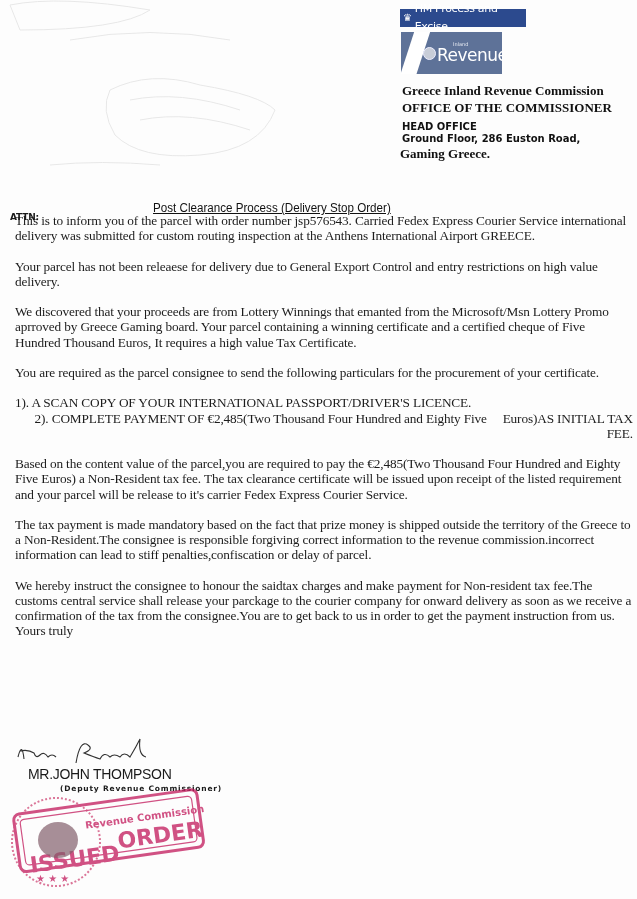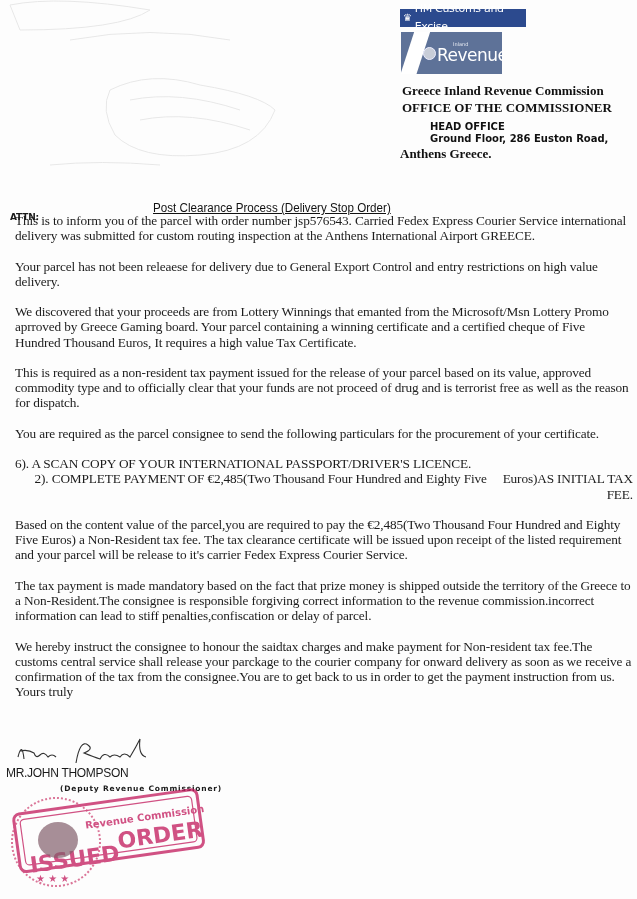--- a/index.html
+++ b/index.html
@@ -41,21 +41,21 @@
     font-size:17px; color:#fff; letter-spacing:-0.5px;
   }
   .org1, .org2 {
     position:absolute; left:402px; font-weight:bold; font-size:12px; white-space:nowrap;
     font-family:"Liberation Serif", serif; color:#111;
   }
   .org1 { top:83px; font-size:13px; }
   .org2 { top:100px; font-size:13px; }
   .addr {
     position:absolute; left:402px; font-family:"DejaVu Sans", sans-serif; font-weight:bold;
-    font-size:10px; white-space:nowrap; color:#111;margin-left:28px;
+    font-size:10px; white-space:nowrap; color:#111;
   }
   .addr.l1 { top:121px; }
   .addr.l2 { top:133px; }
   .city {
     position:absolute; left:400px; top:146px; font-family:"Liberation Serif", serif;
     font-weight:bold; font-size:13px; color:#111;
   }
   .attn {
     position:absolute; left:10px; top:176px; font-family:"DejaVu Sans", sans-serif;
     font-weight:bold; font-size:9px; letter-spacing:-0.2px;margin-top:36px;
@@ -69,22 +69,22 @@
     position:absolute; left:15px; top:213px; width:618px;
     font-family:"Liberation Serif", serif; font-size:13.3px; line-height:15.2px;
     letter-spacing:-0.15px; color:#1c1c1c;
   }
   .body p { margin:0 0 15.2px 0; }
   .body p.tight { margin:0; }
   .sig {
     position:absolute; left:14px; top:735px; width:150px; height:34px;
   }
   .name {
-    position:absolute; left:6px; top:766px; font-family:"Liberation Sans", sans-serif;
-    font-size:12px; letter-spacing:-0.3px;
+    position:absolute; left:28px; top:766px; font-family:"Liberation Sans", sans-serif;
+    font-size:14px; letter-spacing:-0.3px;
   }
   .role {
     position:absolute; left:12px; top:784px; font-family:"DejaVu Sans", sans-serif;
     font-weight:bold; font-size:7.5px; letter-spacing:0.8px;margin-left:48px;
   }
   .stamp { position:absolute; left:6px; top:780px; width:200px; height:115px; }
 </style>
 </head>
 <body>
 
@@ -94,46 +94,45 @@
     <path d="M70 40 Q150 25 230 40"></path>
     <path d="M110 90 Q150 70 200 85 Q260 95 275 110 Q260 150 200 155 Q140 160 115 135 Q100 110 110 90 Z"></path>
     <path d="M130 100 Q180 90 240 110"></path>
     <path d="M140 120 Q190 110 250 130"></path>
     <path d="M50 165 Q100 160 160 165"></path>
   </g>
 </svg>
 
 <div class="logo-hm">
   <span style="font-size:10px;">♛</span>
-  <span>HM Customs and Excise</span>
+  <span>HM Process and Excise</span>
 </div>
 
 <div class="logo-ir">
   <div class="stripe"></div>
   <div class="crest"></div>
   <span class="small">Inland</span>
   <span class="big">Revenue</span>
 </div>
 
 <div class="org1">Greece Inland Revenue Commission</div>
 <div class="org2">OFFICE OF THE COMMISSIONER</div>
 <div class="addr l1">HEAD OFFICE</div>
 <div class="addr l2">Ground Floor, 286 Euston Road,</div>
-<div class="city">Anthens Greece.</div>
+<div class="city">Gaming Greece.</div>
 
 <div class="attn">ATTN:</div>
 <div class="title">Post Clearance Process (Delivery Stop Order)</div>
 
 <div class="body">
   <p>This is to inform you of the parcel with order number jsp576543. Carried Fedex Express Courier Service international delivery was submitted for custom routing inspection at the Anthens International Airport GREECE.</p>
   <p>Your parcel has not been releaese for delivery due to General Export Control and entry restrictions on high value delivery.</p>
   <p>We discovered that your proceeds are from Lottery Winnings that emanted from the Microsoft/Msn Lottery Promo aprroved by Greece Gaming board. Your parcel containing a winning certificate and a certified cheque of Five Hundred Thousand Euros, It requires a high value Tax Certificate.</p>
-  <p>This is required as a non-resident tax payment issued for the release of your parcel based on its value, approved commodity type and to officially clear that your funds are not proceed of drug and is terrorist free as well as the reason for dispatch.</p>
   <p>You are required as the parcel consignee to send the following particulars for the procurement of your certificate.</p>
-  <p class="tight">6). A SCAN COPY OF YOUR INTERNATIONAL PASSPORT/DRIVER'S LICENCE.</p>
+  <p class="tight">1). A SCAN COPY OF YOUR INTERNATIONAL PASSPORT/DRIVER'S LICENCE.</p>
   <p style="white-space:pre-wrap;text-align:right;">2). COMPLETE PAYMENT OF €2,485(Two Thousand Four Hundred and Eighty Five     Euros)AS INITIAL TAX FEE.</p>
   <p>Based on the content value of the parcel,you are required to pay the €2,485(Two Thousand Four Hundred and Eighty Five Euros) a Non-Resident tax fee. The tax clearance certificate will be issued upon receipt of the listed requirement and your parcel will be release to it's carrier Fedex Express Courier Service.</p>
   <p>The tax payment is made mandatory based on the fact that prize money is shipped outside the territory of the Greece to a Non-Resident.The consignee is responsible forgiving correct information to the revenue commission.incorrect information can lead to stiff penalties,confiscation or delay of parcel.</p>
   <p class="tight">We hereby instruct the consignee to honour the saidtax charges and make payment for Non-resident tax fee.The customs central service shall release your parckage to the courier company for onward delivery as soon as we receive a confirmation of the tax from the consignee.You are to get back to us in order to get the payment instruction from us.</p>
   <p class="tight">Yours truly</p>
 </div>
 
 <svg class="sig" viewBox="0 0 150 34">
   <g fill="none" stroke="#333" stroke-width="1.1">
     <path d="M4 22 Q8 6 10 24 M6 16 Q14 14 20 18 Q22 24 26 20 Q30 16 34 22 Q38 18 42 22"></path>

